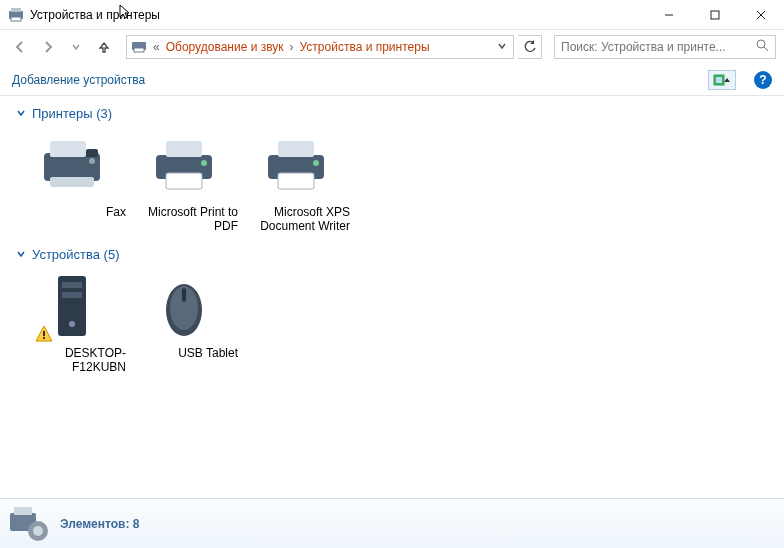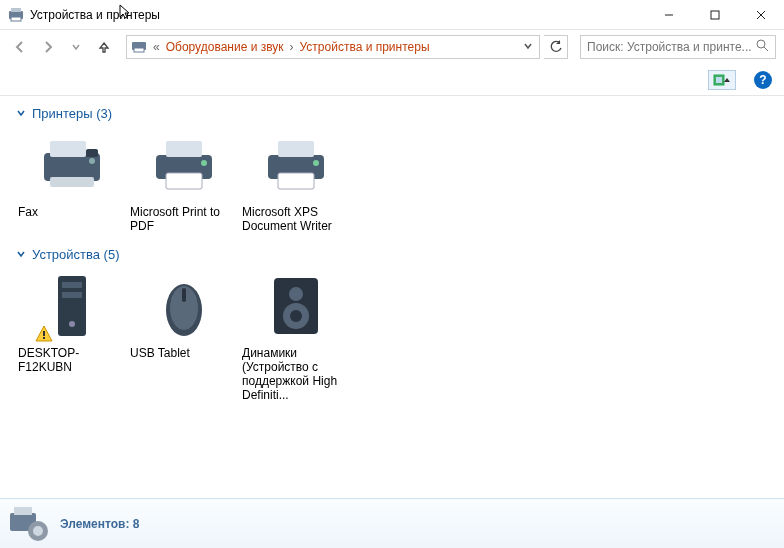--- a/index.html
+++ b/index.html
@@ -9,33 +9,33 @@
   .titlebar .title { flex: 1; }
   .winbtn { width: 46px; height: 30px; display: flex; align-items: center; justify-content: center; }
   .navrow { height: 34px; display: flex; align-items: center; padding: 4px 8px; gap: 4px; }
   .navarrow { width: 24px; height: 24px; display: flex; align-items: center; justify-content: center; color: #999; }
   .navarrow.enabled { color: #333; }
   .addressbar { flex: 1; height: 24px; border: 1px solid #ccc; display: flex; align-items: center; padding: 0 4px; gap: 4px; margin-left: 6px; }
   .crumb { color: #c2410c; }
   .crumb-sep { color: #666; padding: 0 2px; }
   .addr-dd { margin-left: auto; color: #555; padding: 0 2px; }
   .refresh { width: 24px; height: 24px; border: 1px solid #ccc; border-left: none; display:flex; align-items:center; justify-content:center; }
-  .searchbox { width: 196px; height: 24px; border: 1px solid #ccc; margin-left: 8px; display:flex; align-items:center; padding: 0 6px; color:#777; gap:0; }
+  .searchbox { width: 222px; height: 24px; border: 1px solid #ccc; margin-left: 8px; display:flex; align-items:center; padding: 0 6px; color:#777; gap:0; }
   .searchbox input { border:none; outline:none; flex:1; font-size:12px; color:#777; }
   .cmdbar { height: 32px; display:flex; align-items:center; padding: 0 12px; border-bottom: 1px solid #e5e5e5; }
   .cmd { color: #15598f; margin-right: 28px; position: relative; }
   .cursor { position:absolute; left:118px; top:4px; width:16px; height:16px; }
   .cmdright { margin-left:auto; display:flex; gap:18px; align-items:center; }
   .viewbtn { width:28px; height:20px; border:1px solid #b5cde4; background:#eaf3fb; display:flex; align-items:center; justify-content:center; }
   .helpbtn { width:18px; height:18px; border-radius:50%; background:#0b68c1; color:#fff; display:flex; align-items:center; justify-content:center; font-weight:bold; font-size:12px; }
   .content { padding: 4px 16px; overflow:auto; height: calc(100% - 30px - 34px - 32px - 50px); }
   .grouphdr { display:flex; align-items:center; color:#155a9d; margin: 6px 0 4px 0; font-size:13px; }
   .grouphdr .chev { margin-right:6px; }
   .grid { display:flex; flex-wrap:wrap; }
-  .item { width: 108px; margin: 4px 2px 8px 2px; text-align:left; }
+  .item { width: 108px; margin: 4px 2px 8px 2px; text-align:right; }
   .item .thumb { width:72px; height:72px; margin: 0 auto 4px auto; display:flex; align-items:center; justify-content:center; position:relative; }
   .item .label { font-size:12px; line-height:14px; max-height:56px; overflow:hidden; }
   .warnbadge { position:absolute; left:-2px; bottom:-2px; width:20px; height:20px; }
   .statusbar { height:50px; border-top:1px solid #d0e0ee; background: linear-gradient(#fafdff,#eef5fb); display:flex; align-items:center; padding: 4px 8px; gap: 10px; font-weight: bold; }
   .statusicon { width:42px; height:38px; }
   .statustext { color:#3d6a99; font-size:12px; }
 </style>
 </head>
 <body>
 
@@ -109,20 +109,21 @@
   <div class="searchbox">
     <input placeholder="Поиск: Устройства и принте..." style="">
     <span><svg width="13" height="13">
           <circle cx="5" cy="5" r="4" fill="none" stroke="#777"></circle>
           <line x1="8" y1="8" x2="12" y2="12" stroke="#777"></line>
         </svg></span>
   </div>
 </div>
 
 <div class="cmdbar">
+  <span class="cmd">Добавление устройства</span>
   <span class="cursor"><svg width="16" height="16">
         <path d="M2 1 L2 13 L5 10 L7 14 L9 13 L7 9 L11 9 Z" fill="#fff" stroke="#000"></path>
       </svg></span>
   <div class="cmdright">
     <div class="viewbtn">
         <svg width="18" height="12">
           <rect x="1" y="1" width="10" height="10" fill="#4a6" stroke="#2a5"></rect>
           <rect x="3" y="3" width="6" height="6" fill="#bde"></rect>
           <path d="M14 4 L17 8 L11 8 Z" fill="#333"></path>
         </svg>
@@ -202,31 +203,20 @@
     <div class="item">
       <div class="thumb">
           <svg viewBox="0 0 72 72" width="72" height="72">
             <ellipse cx="36" cy="40" rx="18" ry="26" fill="#3c4a59"></ellipse>
             <ellipse cx="36" cy="38" rx="14" ry="22" fill="#59697a"></ellipse>
             <rect x="34" y="18" width="4" height="14" rx="2" fill="#2a3340"></rect>
           </svg>
         </div>
       <div class="label">USB Tablet</div>
     </div>
-    <div class="item">
-      <div class="thumb">
-          <svg viewBox="0 0 72 72" width="72" height="72">
-            <rect x="14" y="8" width="44" height="56" rx="4" fill="#2a3340"></rect>
-            <circle cx="36" cy="24" r="7" fill="#556577"></circle>
-            <circle cx="36" cy="46" r="13" fill="#556577"></circle>
-            <circle cx="36" cy="46" r="6" fill="#2a3340"></circle>
-          </svg>
-        </div>
-      <div class="label">Динамики (Устройство с поддержкой High Definiti...</div>
-    </div>
   </div>
 </div>
 
 <div class="statusbar">
   <span class="statusicon">
     <svg viewBox="0 0 42 38" width="42" height="38">
         <rect x="2" y="8" width="26" height="18" rx="2" fill="#6a7f95"></rect>
         <rect x="6" y="2" width="18" height="8" fill="#cdd7e0"></rect>
         <circle cx="30" cy="26" r="10" fill="#8d99a6"></circle>
         <circle cx="30" cy="26" r="5" fill="#cdd7e0"></circle>

